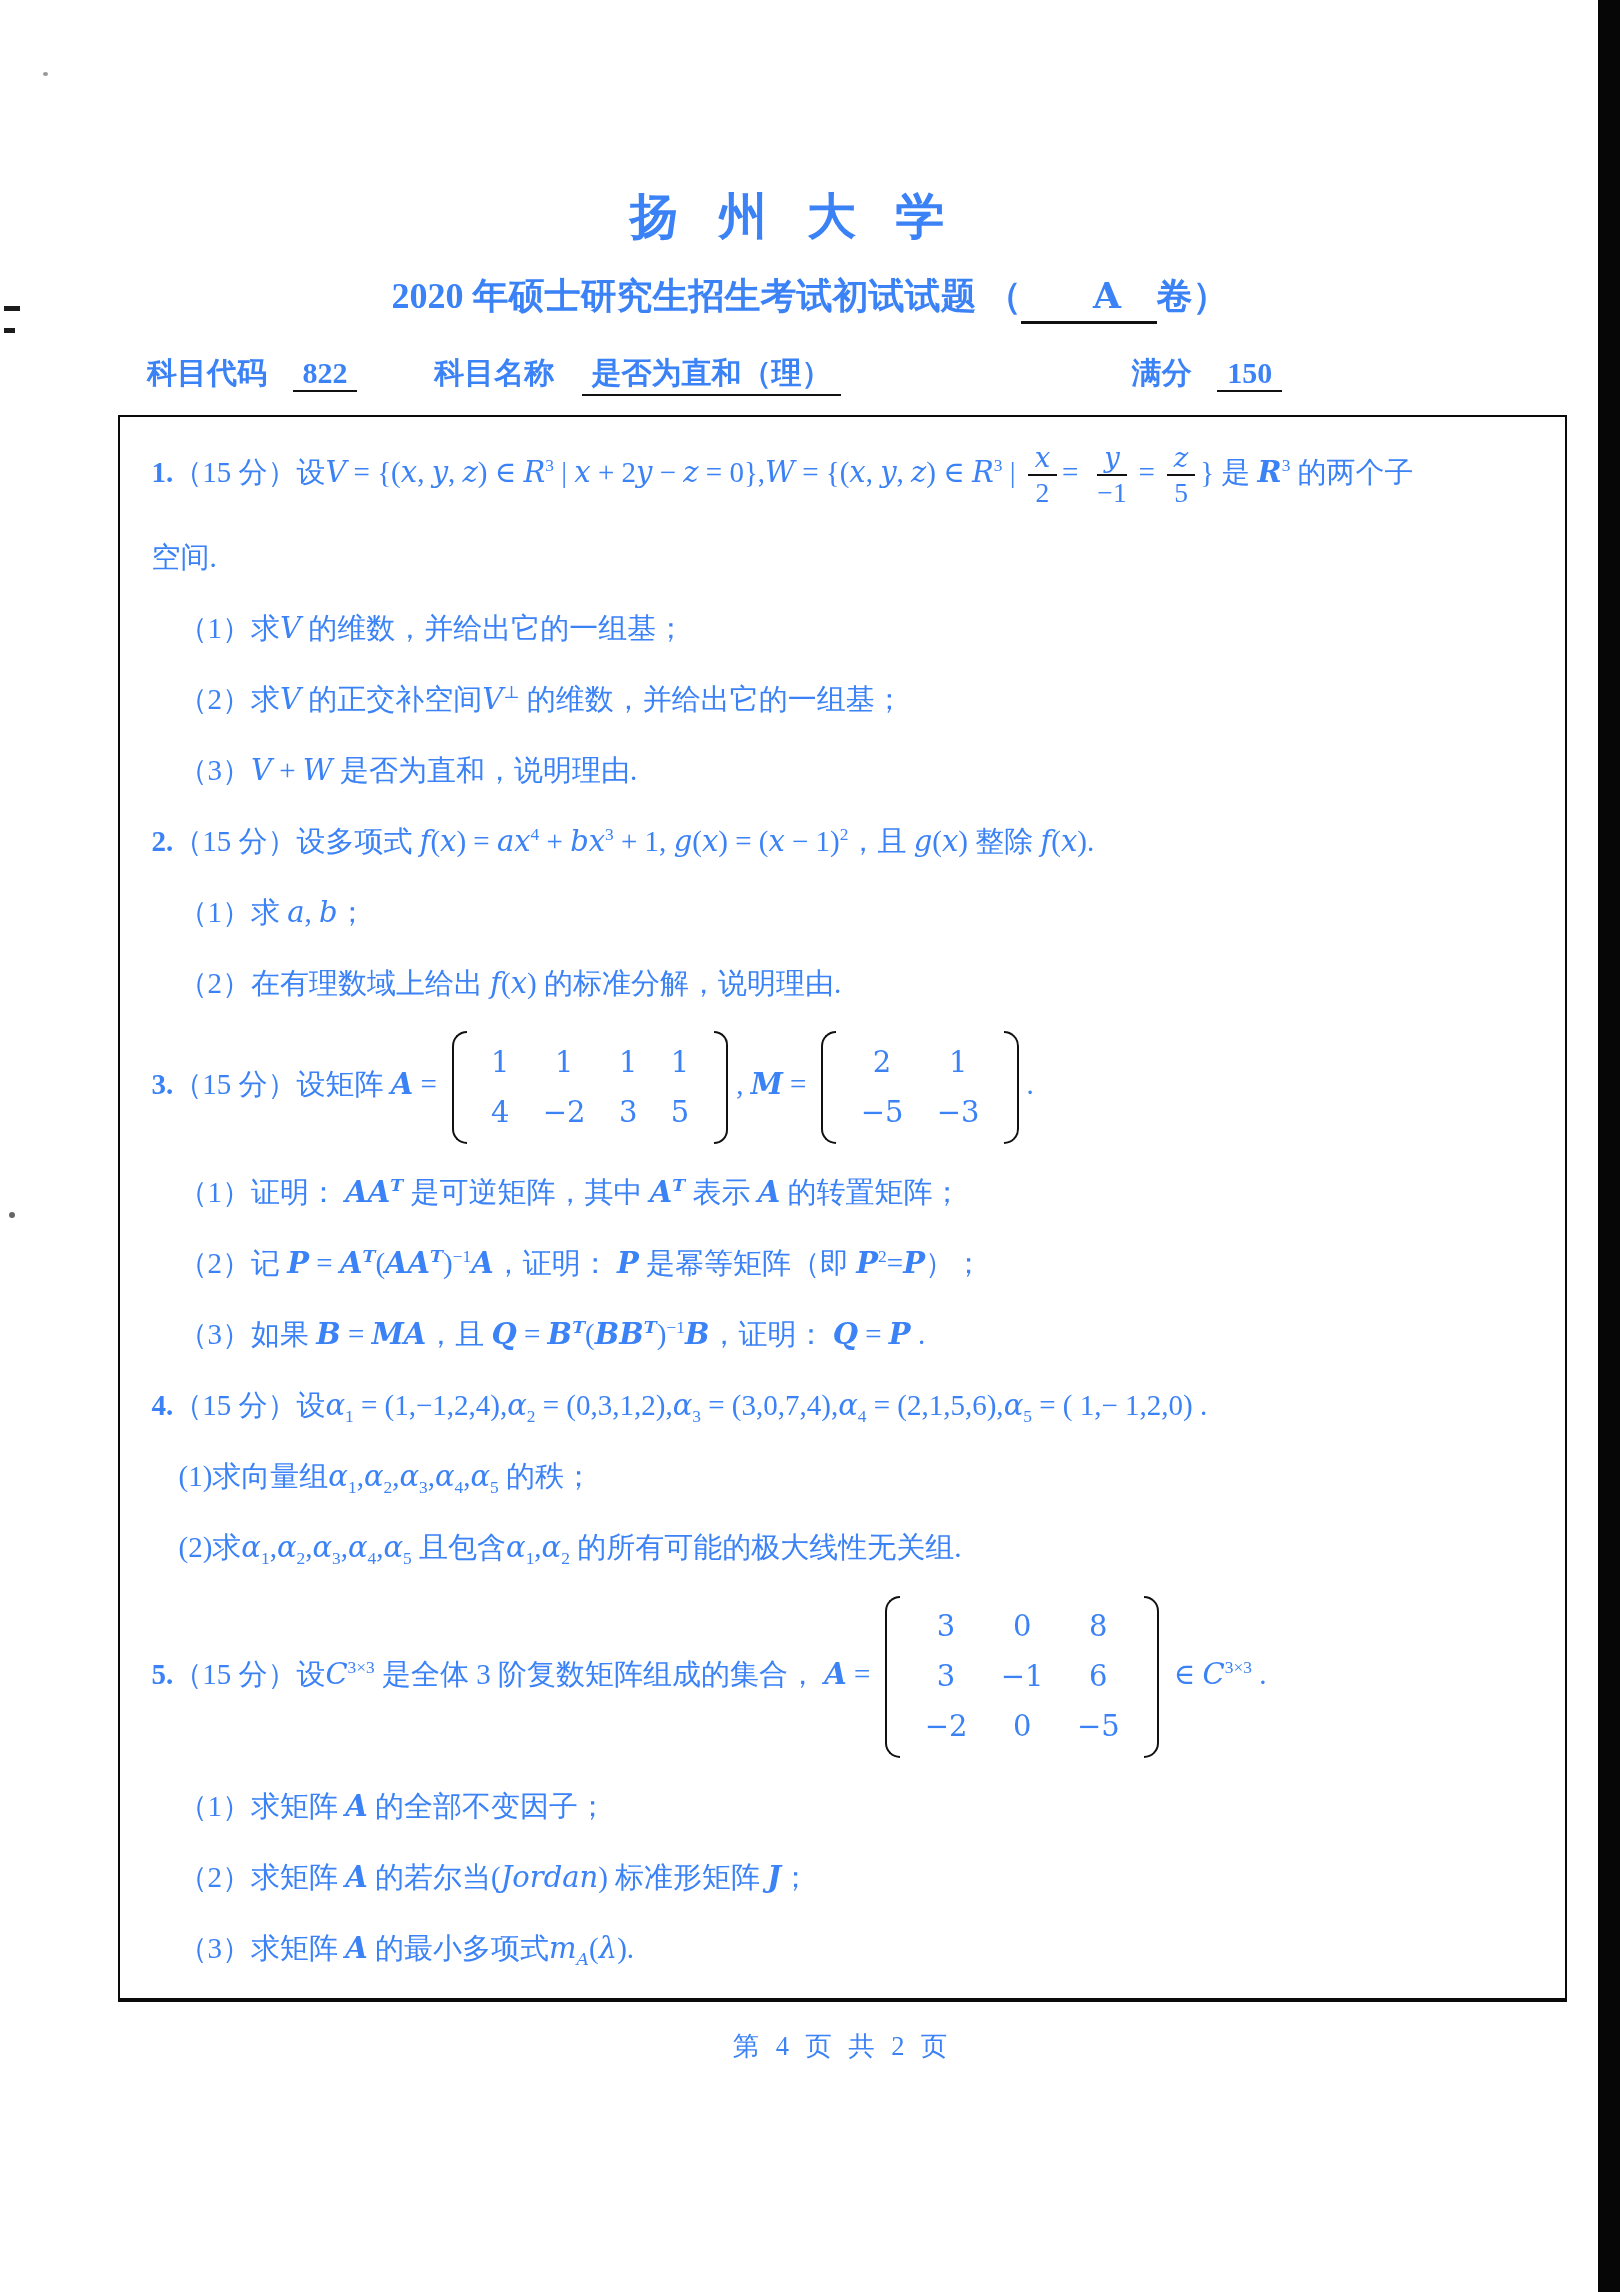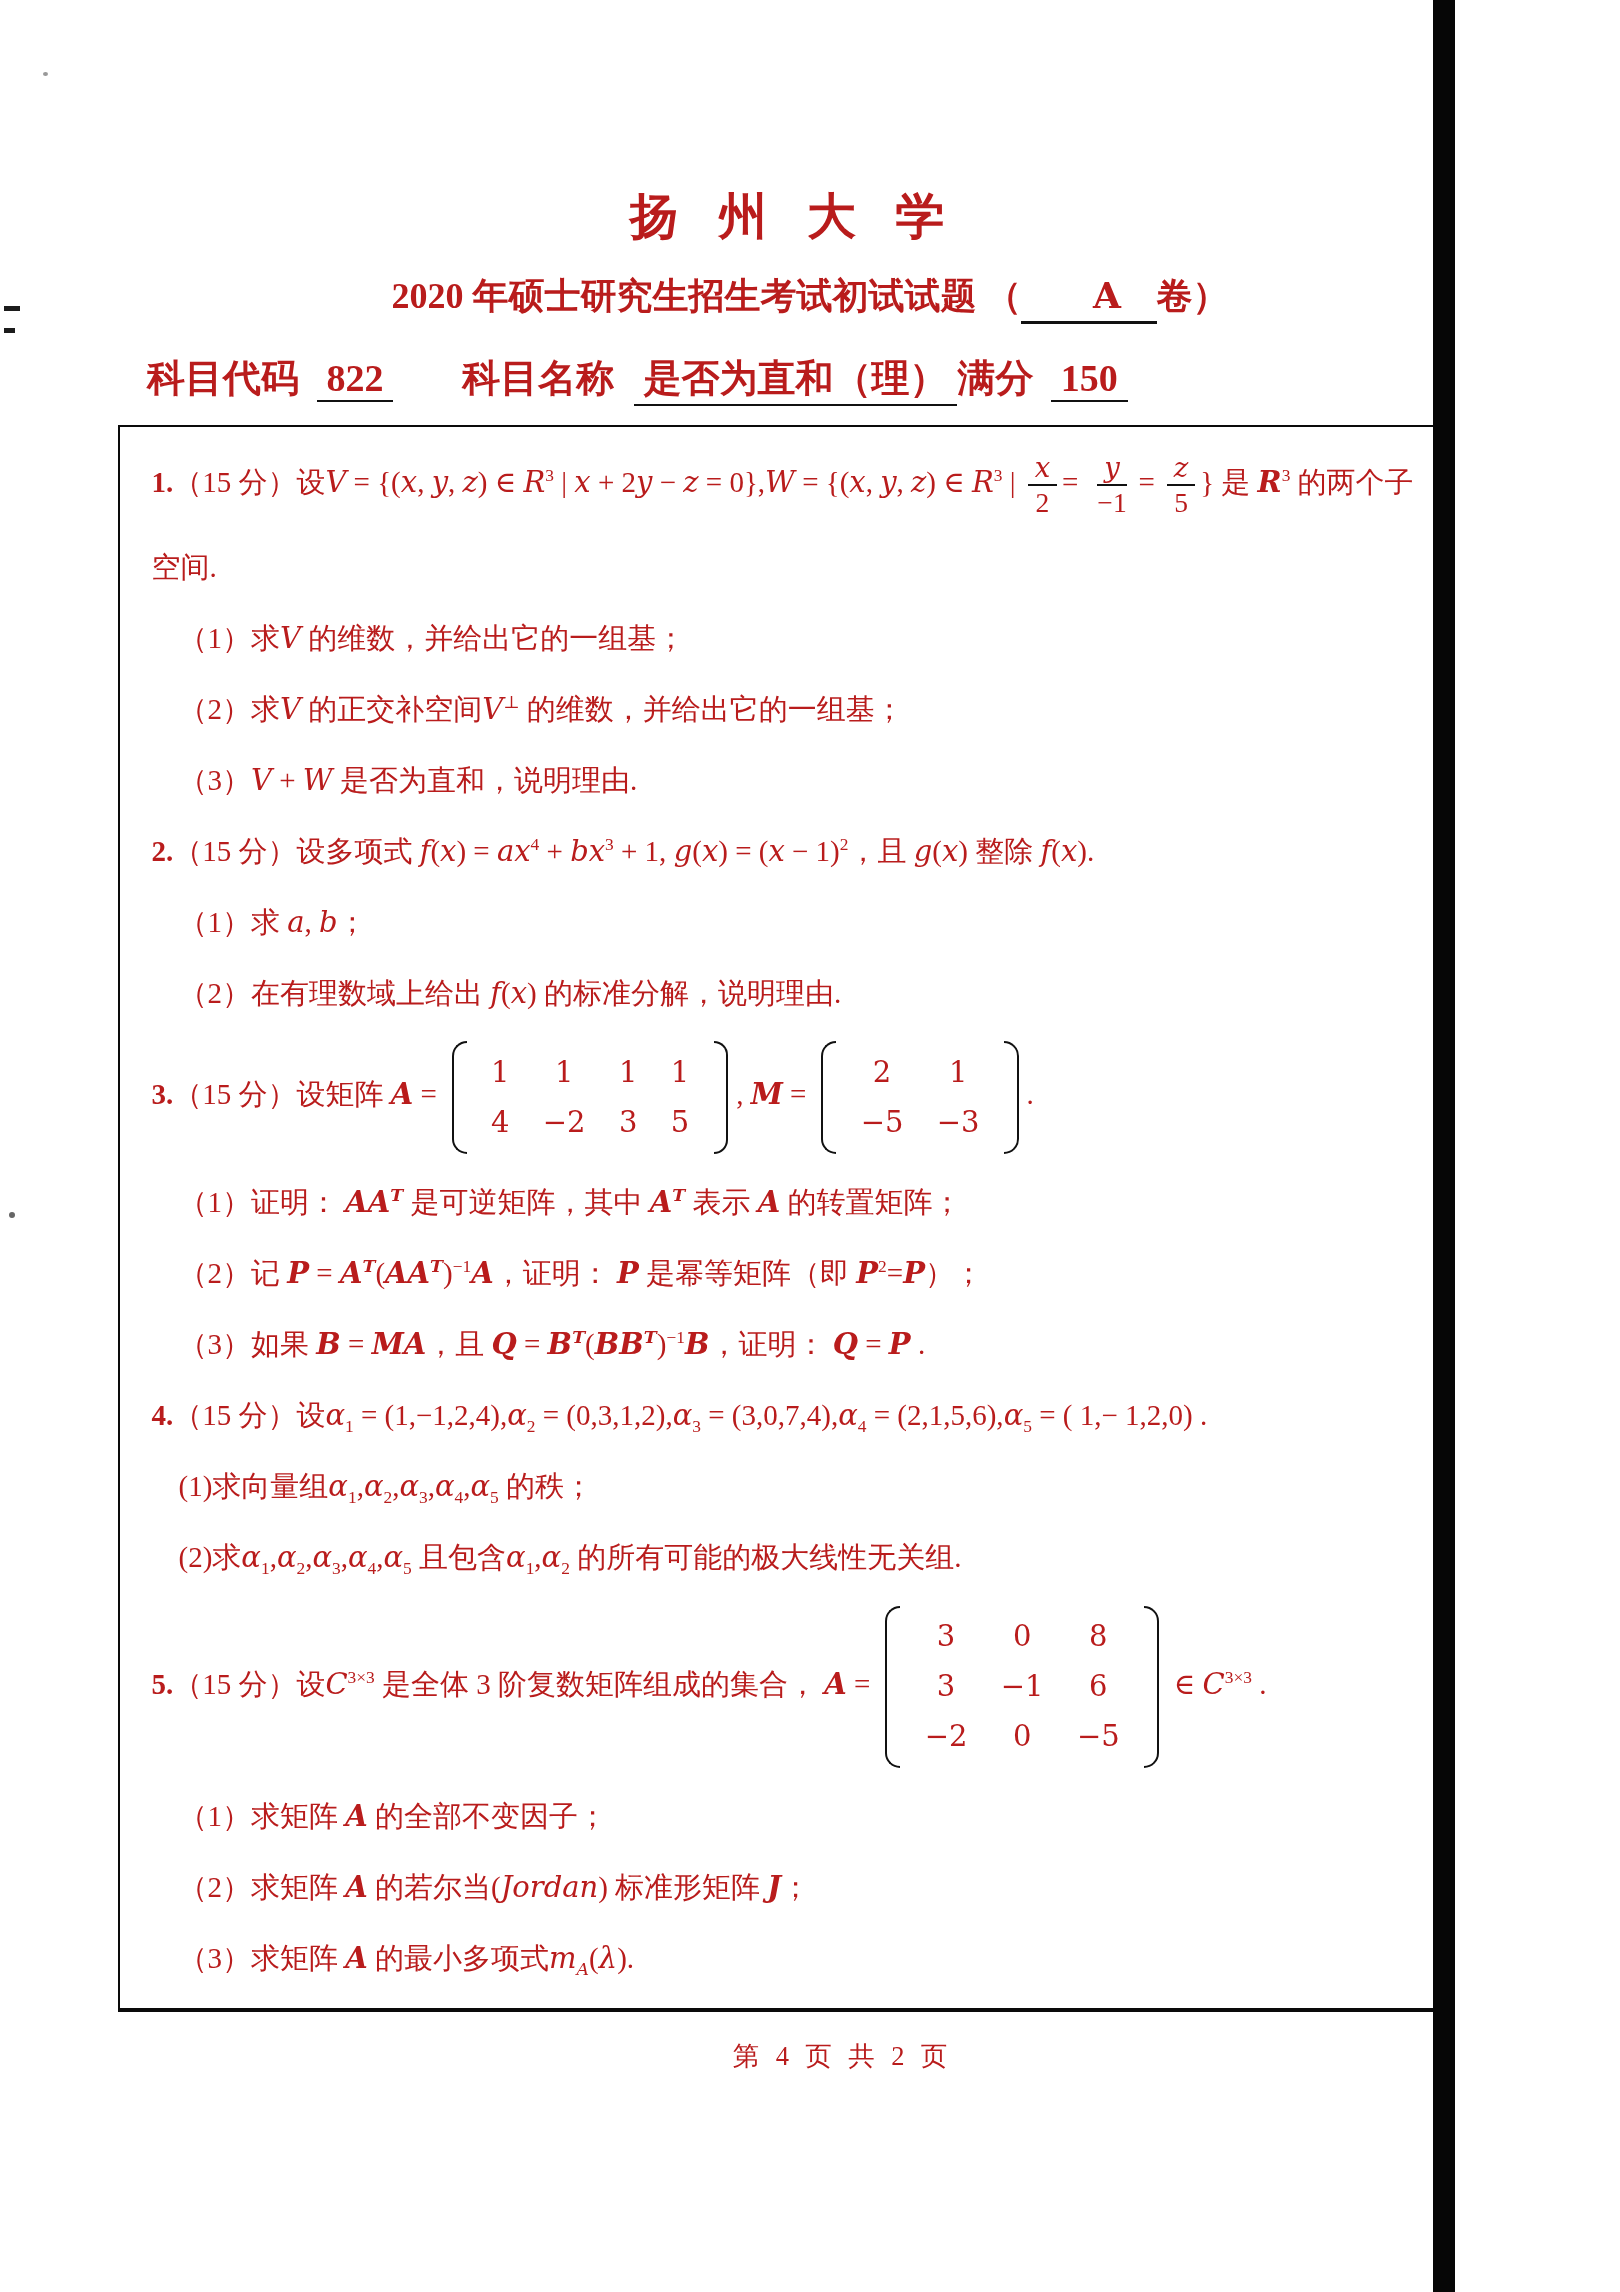--- a/index.html
+++ b/index.html
@@ -1,34 +1,34 @@
 <!DOCTYPE html>
 <html><head>
 <meta charset="utf-8">
 <style>
   html,body { margin:0; padding:0; background:#ffffff; }
   .page {
-    position:relative; width:1455px; height:2293px; background:#fff; overflow:hidden;
-    font-family:"Liberation Serif","DejaVu Serif",serif; color:#b91c1c;
+    position:relative; width:1620px; height:2293px; background:#fff; overflow:hidden;
+    font-family:"Liberation Serif","DejaVu Serif",serif; color:#3b82f6;
   }
   .scan-strip { position:absolute; right:0; top:0; width:21.6px; height:100%; background:#060606; }
   .spk { position:absolute; background:#1c1c1c; }
   .spk1 { left:3.9px; top:306px; width:15.7px; height:4.9px; }
   .spk2 { left:3.9px; top:328px; width:10.8px; height:4.9px; }
   .spk3 { left:8.8px; top:1212px; width:5.9px; height:5.9px; border-radius:50%; background:#666; }
   .spk4 { left:43px; top:72px; width:4.9px; height:3.9px; background:#999; border-radius:50%; }
 
   .header-wrap { width:1588px; text-align:center; }
   .uni-title { padding-top:184px; font-size:49px; font-weight:bold; letter-spacing:13.7px; }
   .subtitle { margin-top:21.6px; font-size:36px; font-weight:bold;padding-left:32px; }
   .blank-underline { display:inline-block; border-bottom:3.9px solid #111; padding:0 17.6px; font-family:"DejaVu Serif",serif; }
 
   .subject-row {
     margin:29px 338px 0 147px; display:flex; align-items:baseline;
-    font-size:38px; font-weight:bold; white-space:nowrap;
+    font-size:30px; font-weight:bold; white-space:nowrap;gap:8px;
   }
   .bu { font-weight:bold; border-bottom:2.9px solid #111; padding:0 9.8px; }
   .gap18 { margin-left:17.6px; } .gap70 { margin-left:69px; } .gap20 { margin-left:19.6px; }
   .push-right { margin-left:auto; }
 
   .notice { margin:25.5px 118px 0 174px; display:flex; font-size:23.5px; font-weight:bold; line-height:2.1; }
   .notice-label { flex:none; }
   .notice-body { flex:1; }
   .boxed { border:2px solid #111; padding:0 4.9px; }
 

